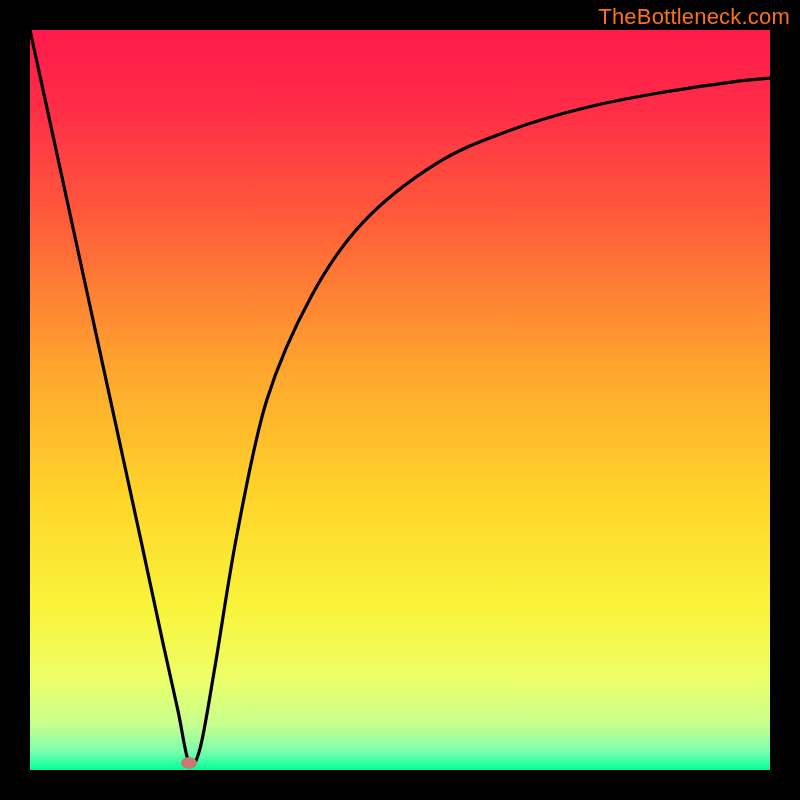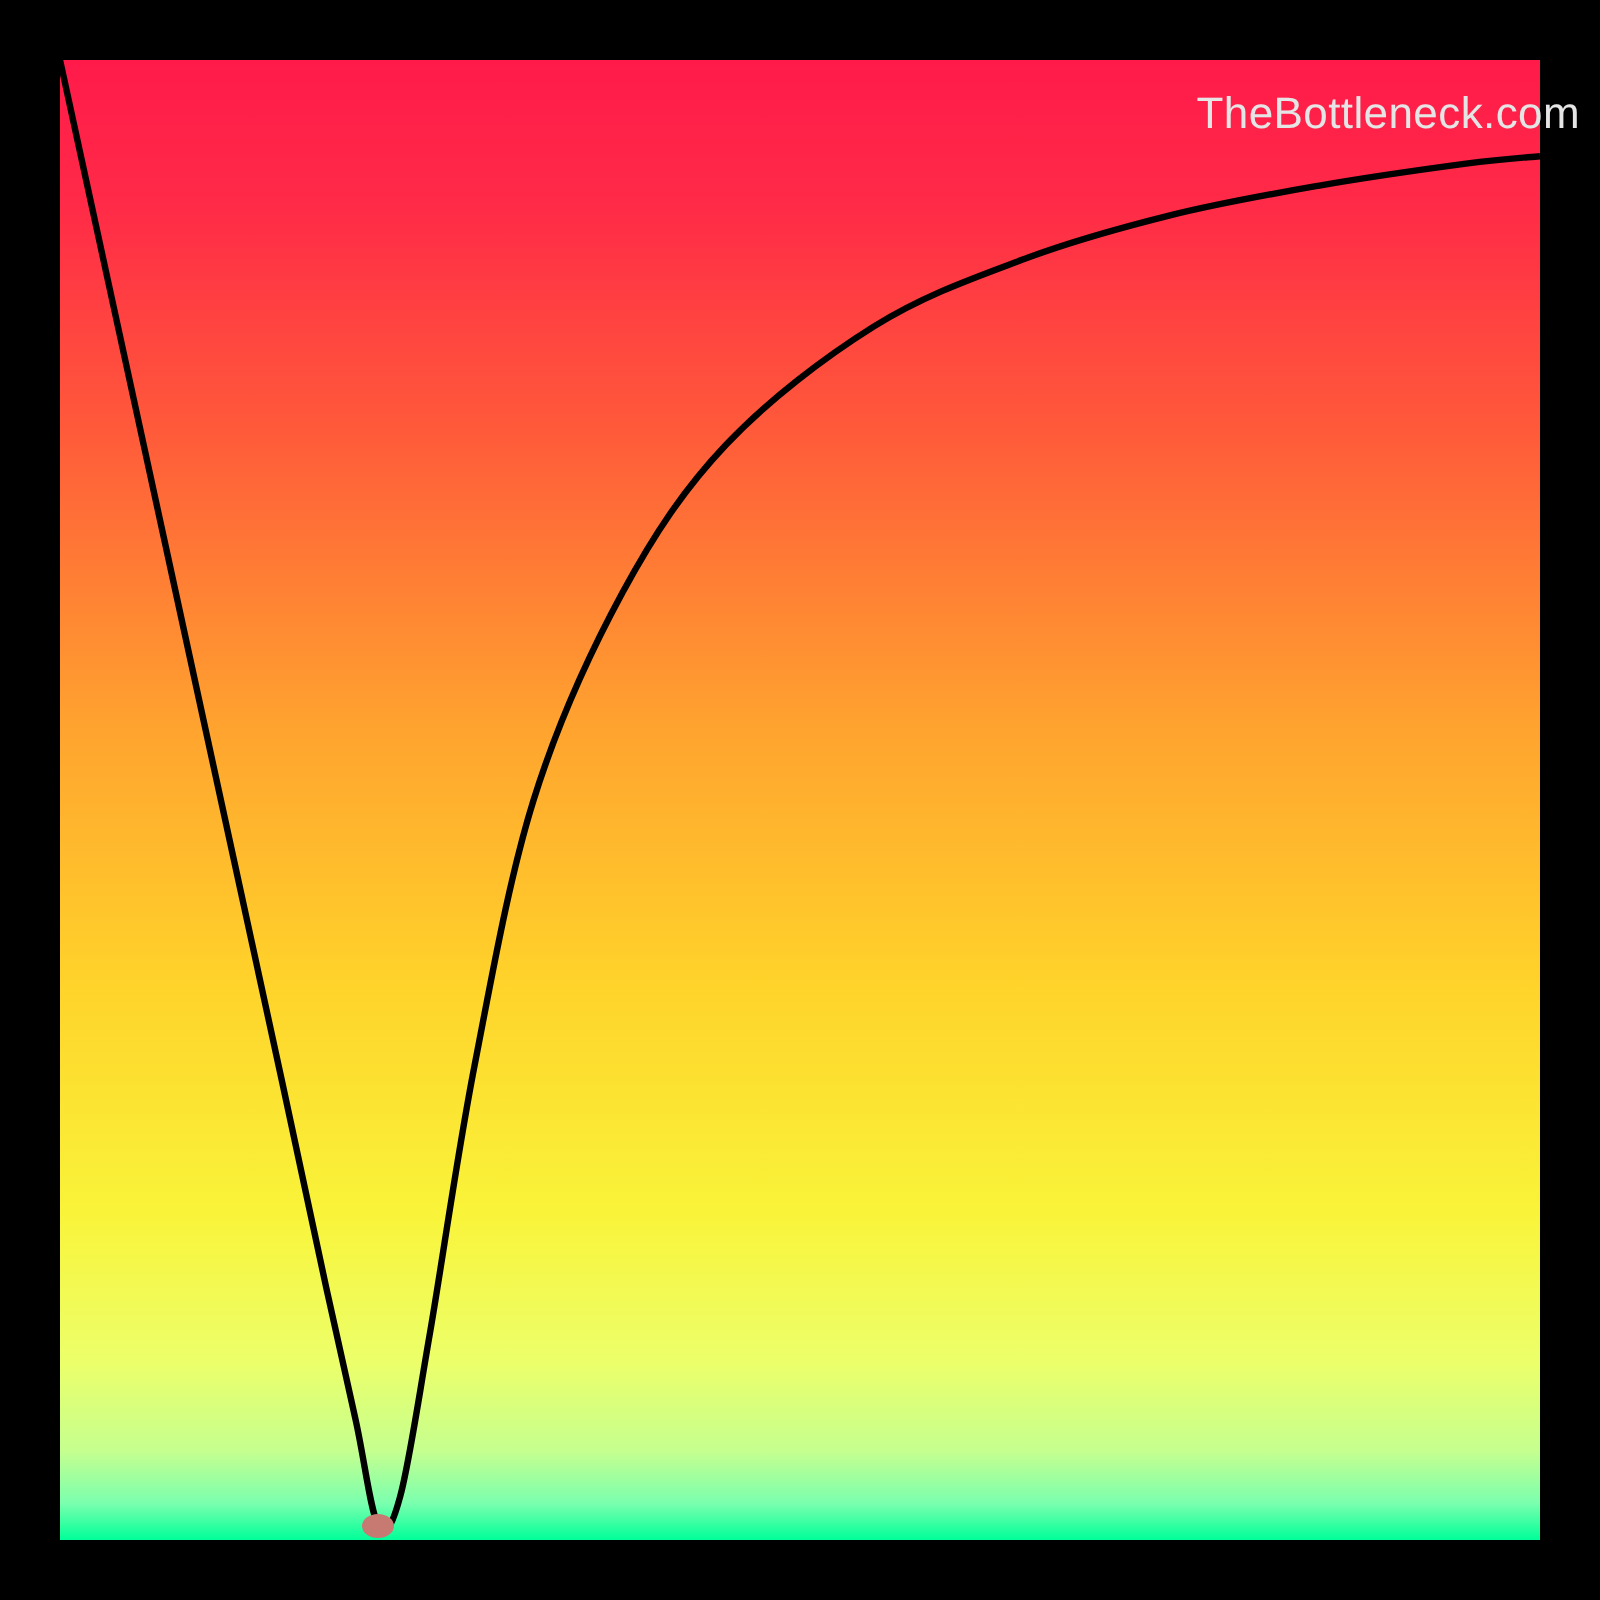--- a/index.html
+++ b/index.html
@@ -36,25 +36,24 @@
     position: absolute;
     left: 0;
     top: 0;
     width: 100%;
     height: 100%;
   }
   .watermark {
     position: absolute;
     top: 4px;
     right: 10px;
-    color: #e5e5e5;
+    color: #f97316;
     font-size: 22px;
     font-weight: 500;
     letter-spacing: 0.2px;
-    margin-top: 40px;
   }
   .marker {
     position: absolute;
     width: 16px;
     height: 12px;
     border-radius: 50%;
     transform: translate(-50%, -50%);
   }
 </style>
 </head>

